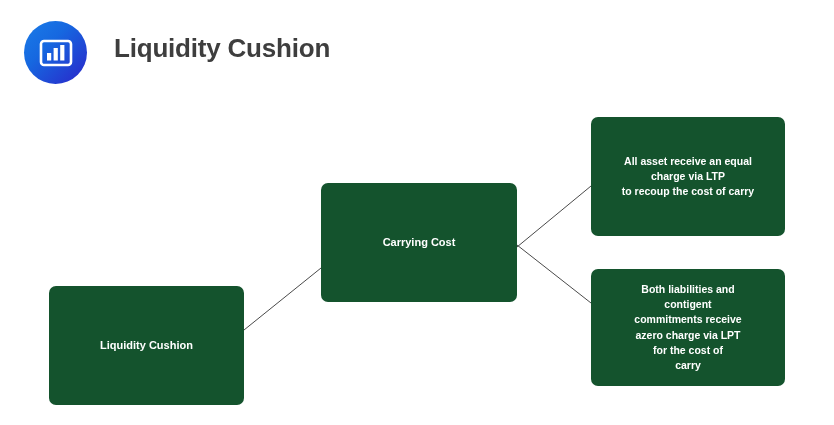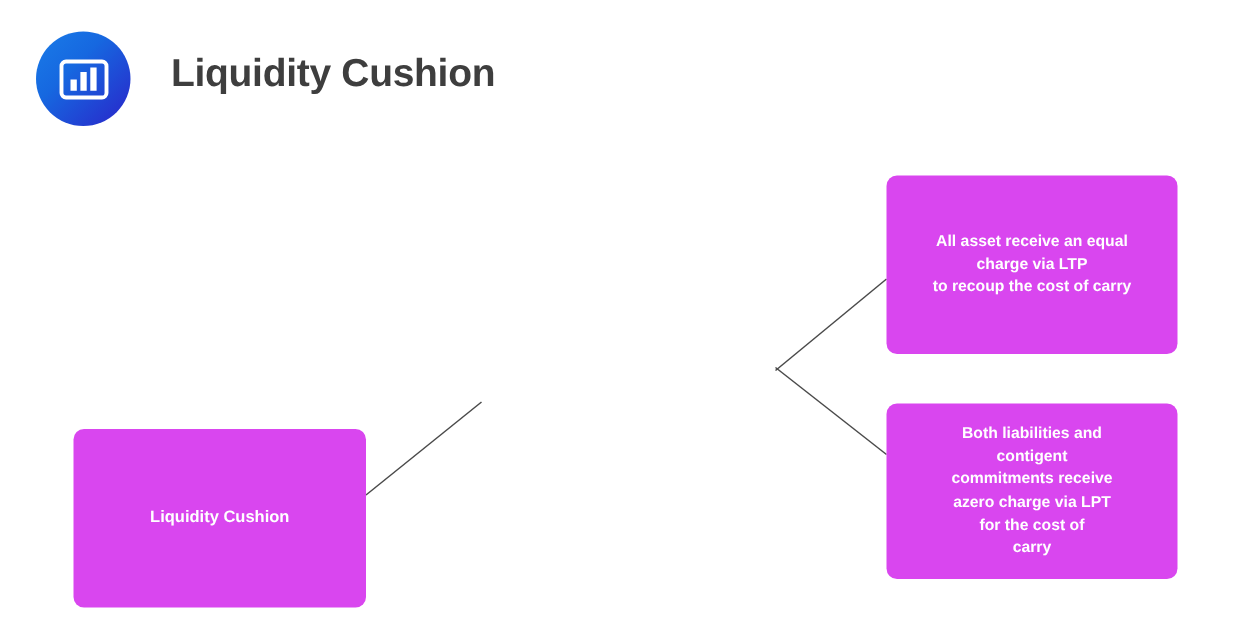--- a/index.html
+++ b/index.html
@@ -61,21 +61,21 @@
     position: absolute;
     left: 0;
     top: 0;
     width: 834px;
     height: 425px;
     pointer-events: none;
   }
 
   .node {
     position: absolute;
-    background: #d946ef;
+    background: #14532d;
     border-radius: 7px;
     display: flex;
     align-items: center;
     justify-content: center;
     box-sizing: border-box;
     color: #ffffff;
   }
   .node-label {
     font-size: 11px;
     font-weight: bold;
@@ -116,20 +116,23 @@
   <svg id="connectors" viewBox="0 0 834 425" aria-hidden="true">
     <line x1="244" y1="330" x2="321" y2="268" stroke="#4a4a4a" stroke-width="1"></line>
     <line x1="517" y1="247" x2="591" y2="186" stroke="#4a4a4a" stroke-width="1"></line>
     <line x1="517" y1="245" x2="591" y2="303" stroke="#4a4a4a" stroke-width="1"></line>
   </svg>
 
   <div class="node" id="node-root">
     <span class="node-label">Liquidity Cushion</span>
   </div>
 
+  <div class="node" id="node-mid">
+    <span class="node-label">Carrying Cost</span>
+  </div>
 
   <div class="node" id="node-leaf1">
     <span class="node-label">All asset receive an equal
 charge via LTP
 to recoup the cost of carry</span>
   </div>
 
   <div class="node" id="node-leaf2">
     <span class="node-label">Both liabilities and
 contigent

